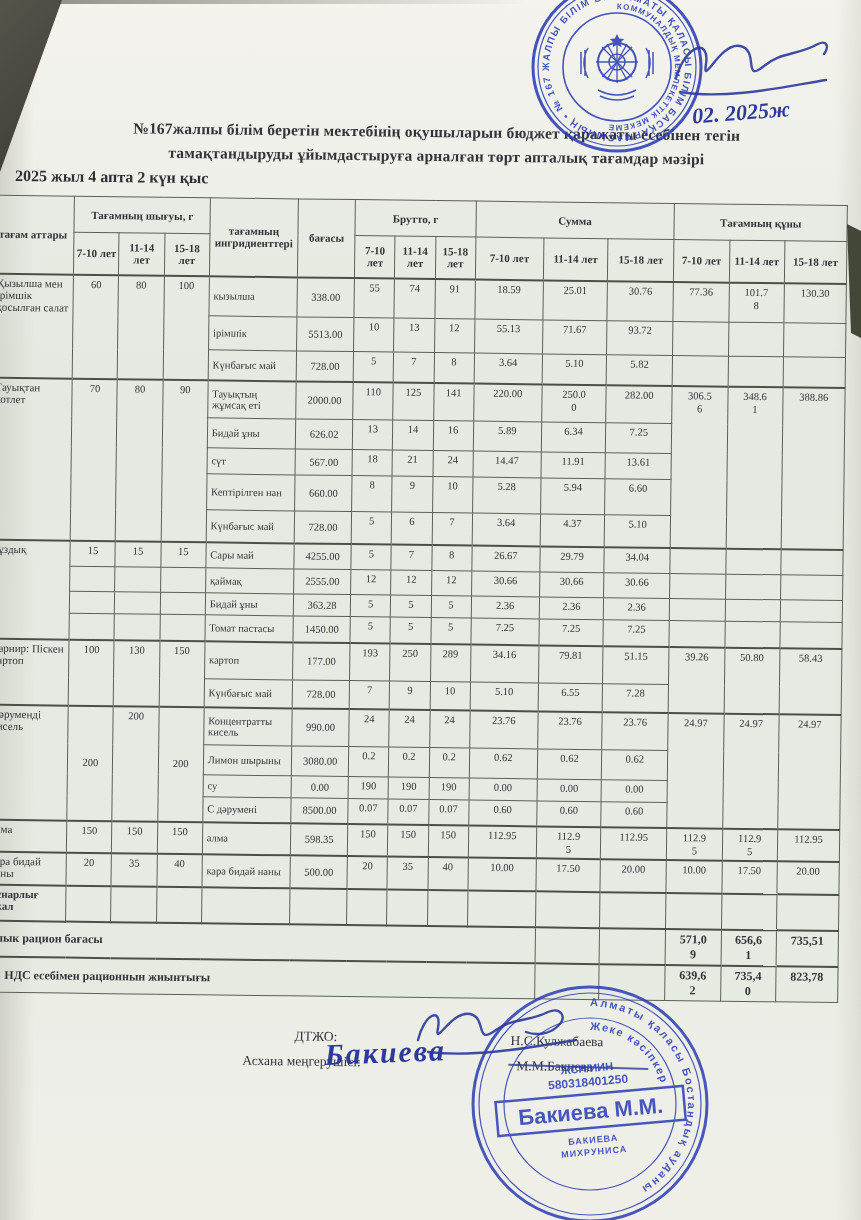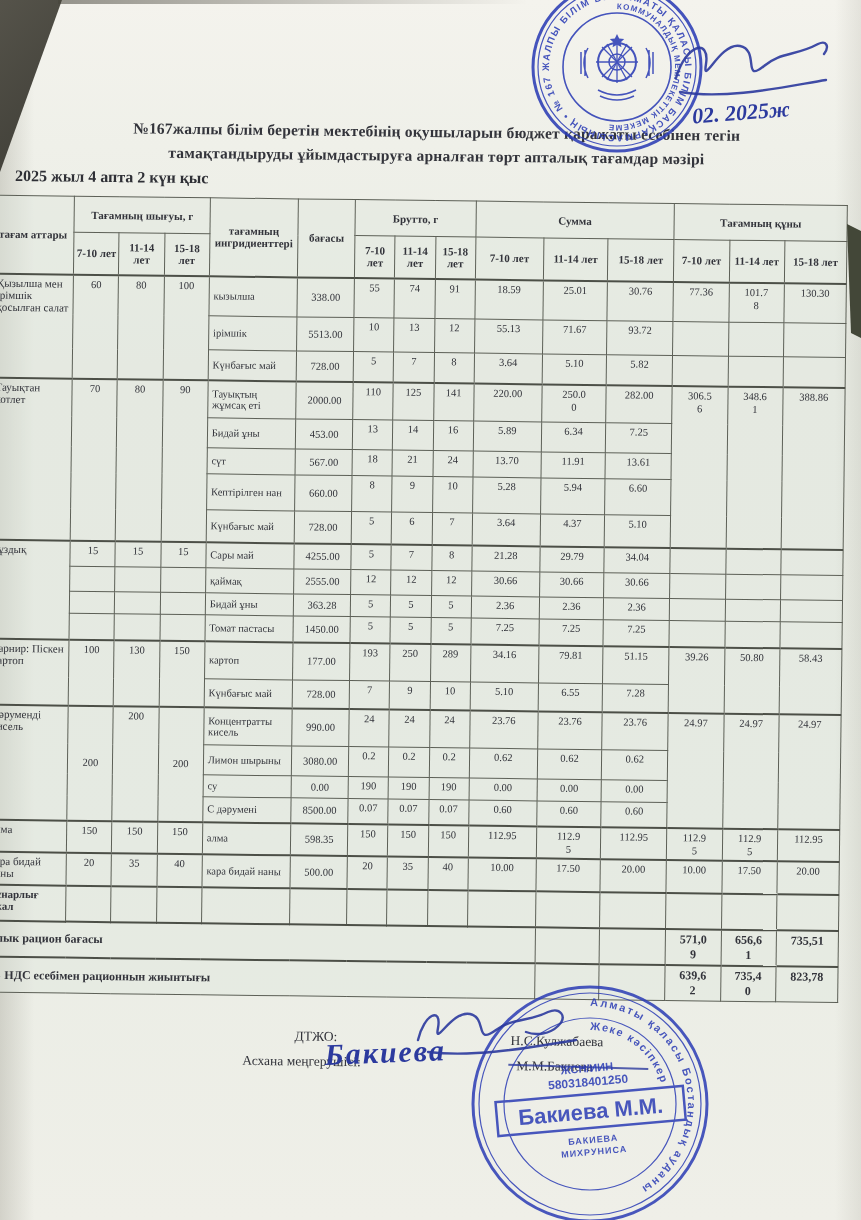--- a/index.html
+++ b/index.html
@@ -163,35 +163,35 @@
 0</td>
             <td class="num vtop">282.00</td>
             <td class="num vtop" rowspan="5">306.5
 6</td>
             <td class="num vtop" rowspan="5">348.6
 1</td>
             <td class="num vtop" rowspan="5">388.86</td>
           </tr>
           <tr style="height: 30px;">
             <td class="ing">Бидай ұны</td>
-            <td class="num">453.00</td>
+            <td class="num">626.02</td>
             <td class="num vtop">13</td>
             <td class="num vtop">14</td>
             <td class="num vtop">16</td>
             <td class="num vtop">5.89</td>
             <td class="num vtop">6.34</td>
             <td class="num vtop">7.25</td>
           </tr>
           <tr style="height: 26px;">
             <td class="ing">сүт</td>
             <td class="num">567.00</td>
             <td class="num vtop">18</td>
             <td class="num vtop">21</td>
             <td class="num vtop">24</td>
-            <td class="num vtop">13.70</td>
+            <td class="num vtop">14.47</td>
             <td class="num vtop">11.91</td>
             <td class="num vtop">13.61</td>
           </tr>
           <tr style="height: 36px;">
             <td class="ing">Кептірілген нан</td>
             <td class="num">660.00</td>
             <td class="num vtop">8</td>
             <td class="num vtop">9</td>
             <td class="num vtop">10</td>
             <td class="num vtop">5.28</td>
@@ -211,21 +211,21 @@
           <tr class="group-start" style="height: 26px;">
             <td class="name" rowspan="4">тұздық</td>
             <td class="vtop num">15</td>
             <td class="vtop num">15</td>
             <td class="vtop num">15</td>
             <td class="ing">Сары май</td>
             <td class="num">4255.00</td>
             <td class="num vtop">5</td>
             <td class="num vtop">7</td>
             <td class="num vtop">8</td>
-            <td class="num vtop">21.28</td>
+            <td class="num vtop">26.67</td>
             <td class="num vtop">29.79</td>
             <td class="num vtop">34.04</td>
             <td class="num vtop"></td>
             <td class="num vtop"></td>
             <td class="num vtop"></td>
           </tr>
           <tr style="height: 25px;">
             <td class="vtop num"></td>
             <td class="vtop num"></td>
             <td class="vtop num"></td>

